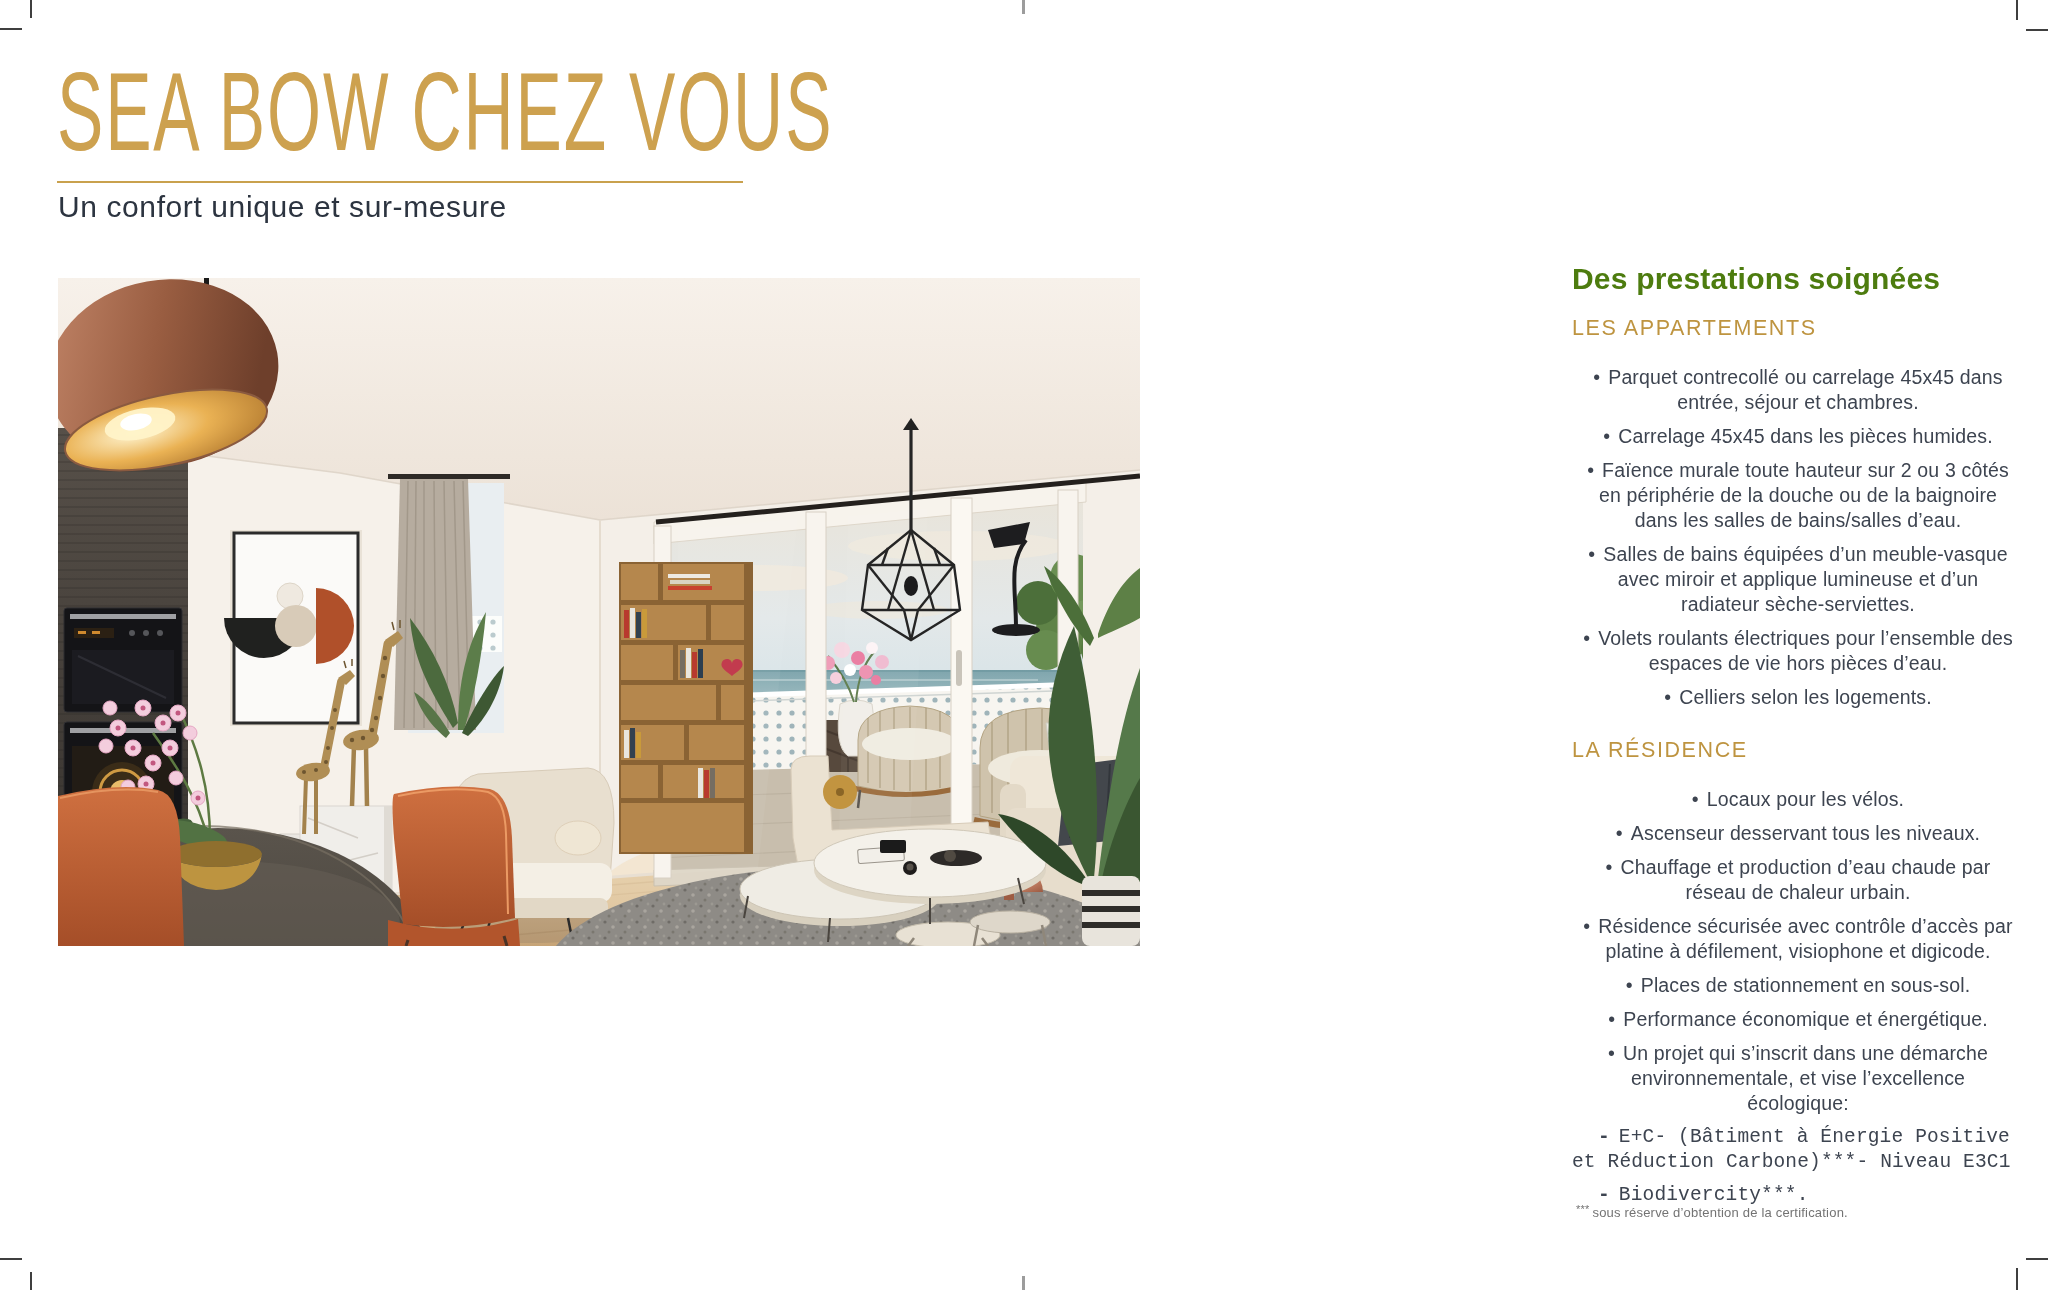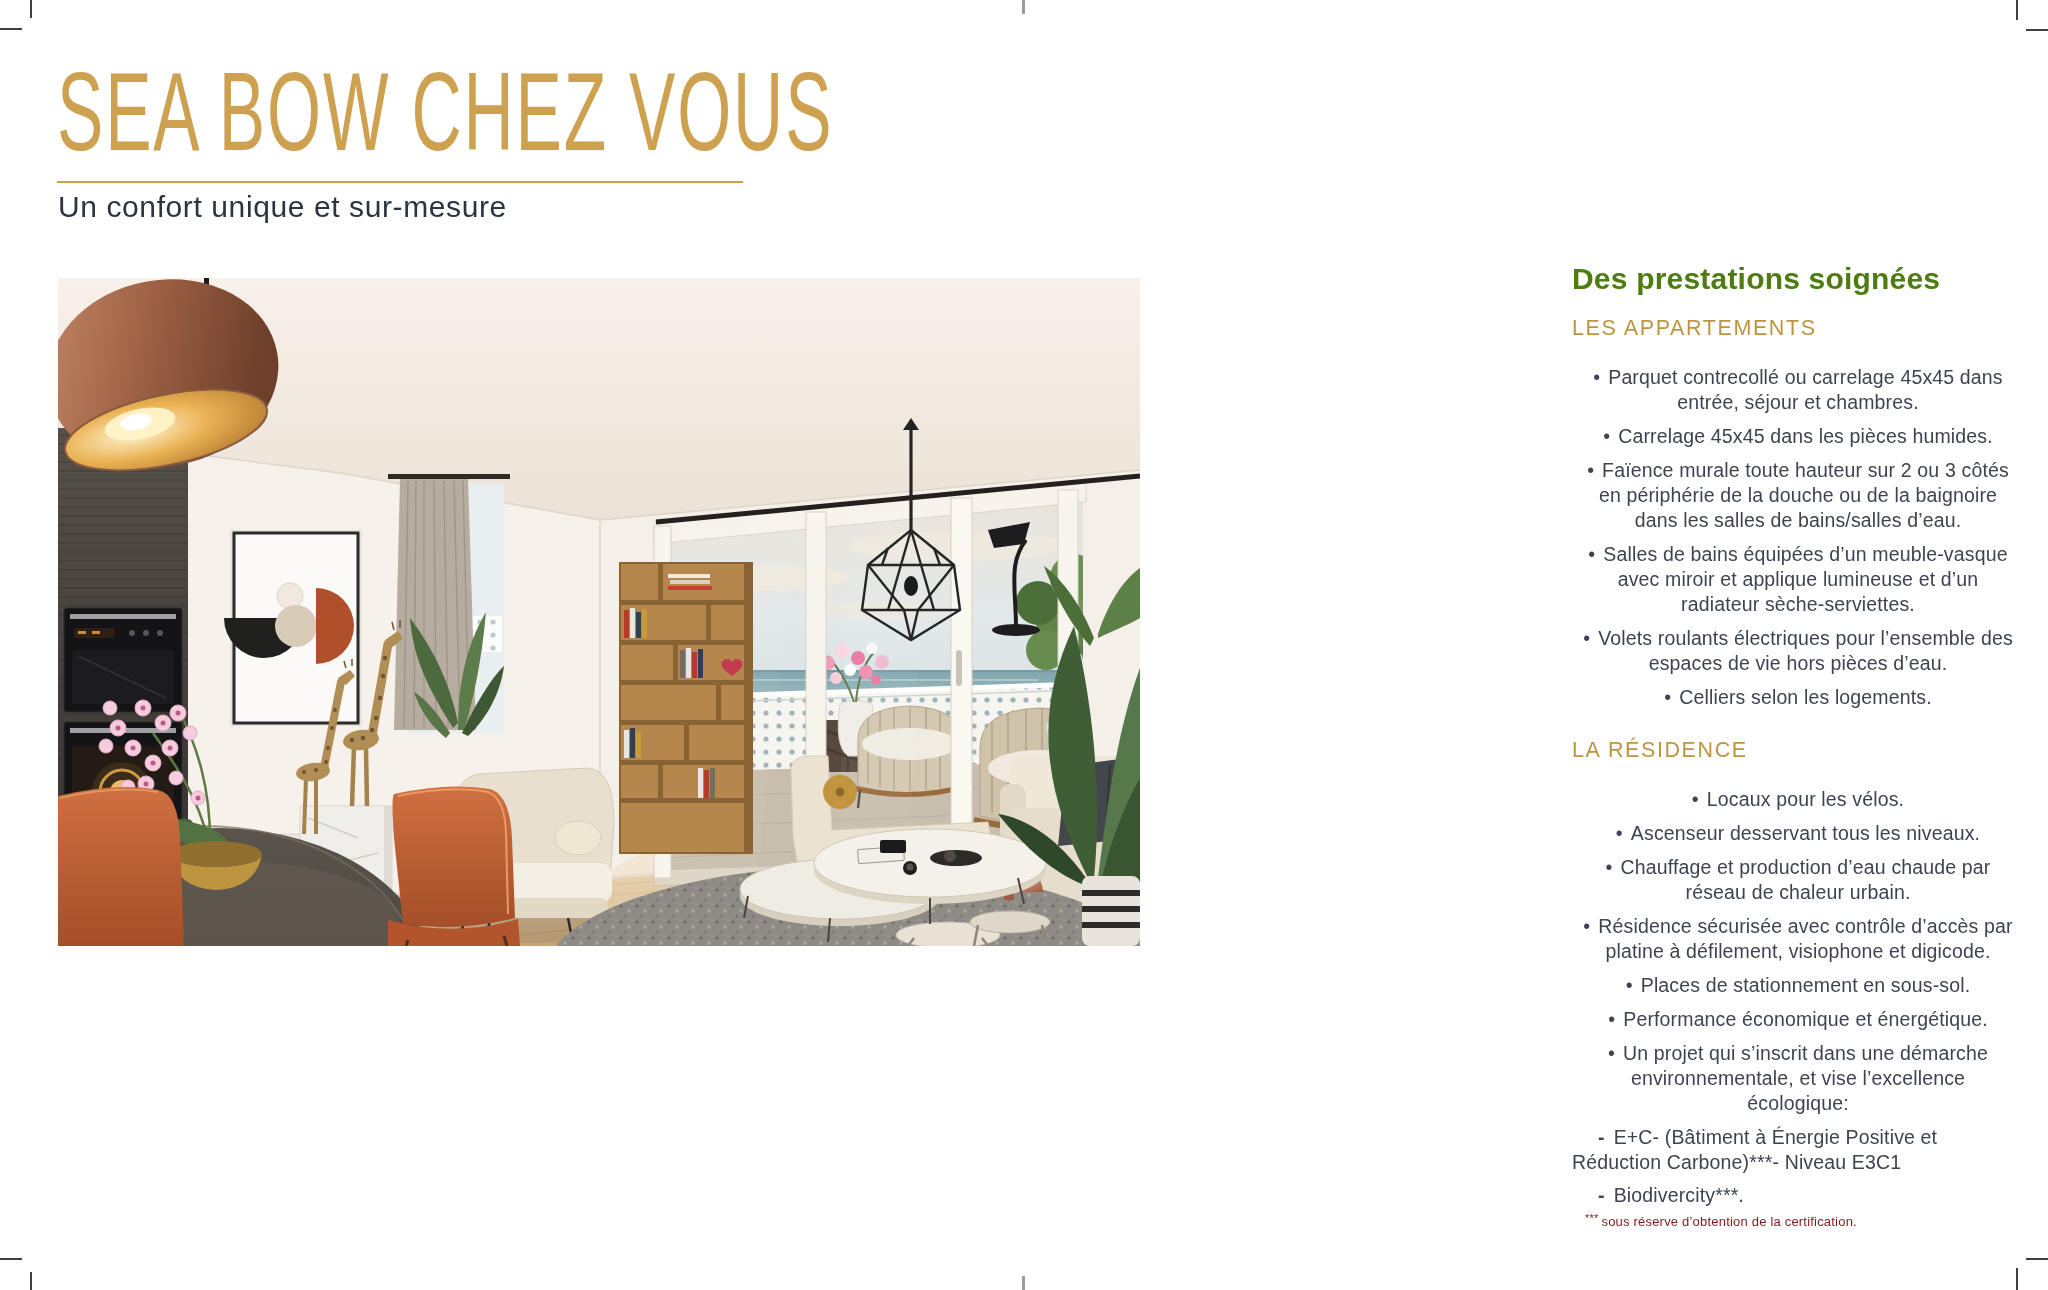--- a/index.html
+++ b/index.html
@@ -24,24 +24,24 @@
   }
   
   .photo{position:absolute;left:58px;top:278px;width:1082px;height:668px;margin:0;}
   
   .col{position:absolute;left:1572px;top:262px;width:452px;color:#3D4450;}
   .col h2{margin:0 0 20px;font-size:30px;font-weight:700;color:#4d7c0f;letter-spacing:.2px;}
   .col h3{margin:28px 0 24px;font-size:21.5px;font-weight:400;color:#BE9440;letter-spacing:1.6px;}
   .col h3.first{margin-top:8px;}
   .item{margin:0 10px 9px;font-size:19.5px;line-height:25px;letter-spacing:.15px;text-align:center;}
   .item .marker{margin-right:8px;}
-  .subitem{margin:0 0 8px;font-size:19.5px;line-height:25px;text-indent:26px;letter-spacing:.15px;}
+  .subitem{margin:0 0 8px;font-size:19.5px;line-height:25px;text-indent:26px;letter-spacing:.15px;font-family:Liberation Mono, monospace;}
   .subitem .marker{font-weight:700;margin-right:9px;}
   
-  .footnote{position:absolute;left:1572px;top:1199px;margin:13px;font-size:13px;color:#7f1d1d;letter-spacing:.2px;}
+  .footnote{position:absolute;left:1572px;top:1199px;margin:4px;font-size:13px;color:#737373;letter-spacing:.2px;}
   .footnote .stars{font-size:11px;vertical-align:4px;margin-right:3px;}
 </style>
 </head>
 <body>
 
 <div class="mark" style="left:30px;top:0;width:2px;height:18px"></div>
 <div class="mark" style="left:0;top:28px;width:22px;height:2px"></div>
 <div class="mark" style="left:2016px;top:0;width:2px;height:20px"></div>
 <div class="mark" style="left:2026px;top:29px;width:22px;height:2px"></div>
 <div class="mark" style="left:30px;top:1272px;width:2px;height:18px"></div>

